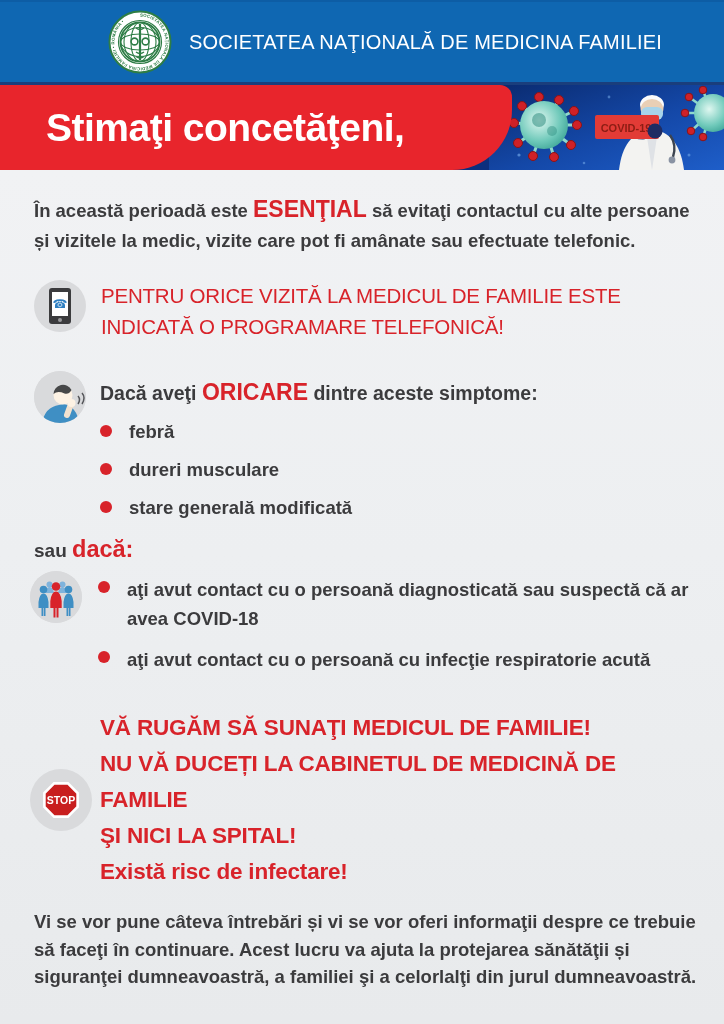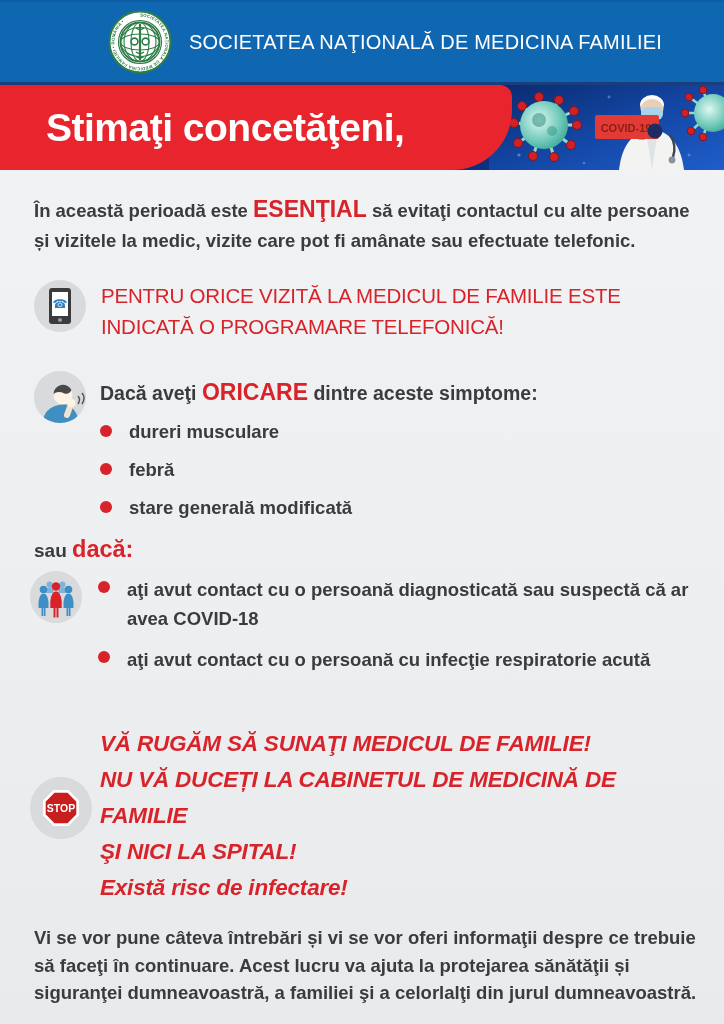--- a/index.html
+++ b/index.html
@@ -61,21 +61,21 @@
   .row-contact { display:flex; gap:16px; margin-top:8px; margin-left:-4px;
                  align-items:flex-start; }
   .row-contact .bullets { margin-top:5px; }
   .row-contact .bullet-text { width:584px; line-height:1.55; }
   .row-contact .bullet { margin-bottom:13px; }
 
   .row-stop { display:flex; gap:8px; margin-top:22px; margin-left:-4px;
               align-items:center; }
   .stop-circle { width:62px; height:62px; border-radius:50%; background:#d9dadc;
                  flex:none; display:flex; align-items:center; justify-content:center; }
-  .stop-lines { margin-top:16px;font-style:italic; }
+  .stop-lines { margin-top:0; }
   .stop-line { color:#d8232a; font-size:22.5px; font-weight:bold; line-height:1.6;
                letter-spacing:-.2px; }
   .stop-note { color:#d8232a; font-size:22.5px; font-weight:bold; line-height:1.6;
                letter-spacing:-.2px; }
 
   .outro { margin-top:18px; font-size:18.5px; font-weight:bold; line-height:1.48;
            width:672px; color:#3b3b3d; }
 </style>
 </head>
 <body>
@@ -226,25 +226,25 @@
           <path d="M33 44 L37 33" stroke="#f2e2cf" stroke-width="6" stroke-linecap="round"></path>
           <circle cx="37.5" cy="32" r="4" fill="#fdf2e4"></circle>
           <path d="M44 25 q3 3.5 0 8 M48 22 q4 4.5 0 11" fill="none" stroke="#55565a" stroke-width="1.5"></path>
         </svg>
       </div>
       <div>
         <div class="lead-line"><span>Dacă aveţi </span><span class="em-red">ORICARE</span><span> dintre aceste simptome:</span></div>
         <div class="bullets">
           <div class="bullet">
             <span class="dot"></span>
-            <span class="bullet-text">dureri musculare</span>
+            <span class="bullet-text">febră</span>
           </div>
           <div class="bullet">
             <span class="dot"></span>
-            <span class="bullet-text">febră</span>
+            <span class="bullet-text">dureri musculare</span>
           </div>
           <div class="bullet">
             <span class="dot"></span>
             <span class="bullet-text">stare generală modificată</span>
           </div>
         </div>
       </div>
     </div>
 
     <div class="sau-line"><span>sau </span><span class="em-red">dacă:</span></div>

